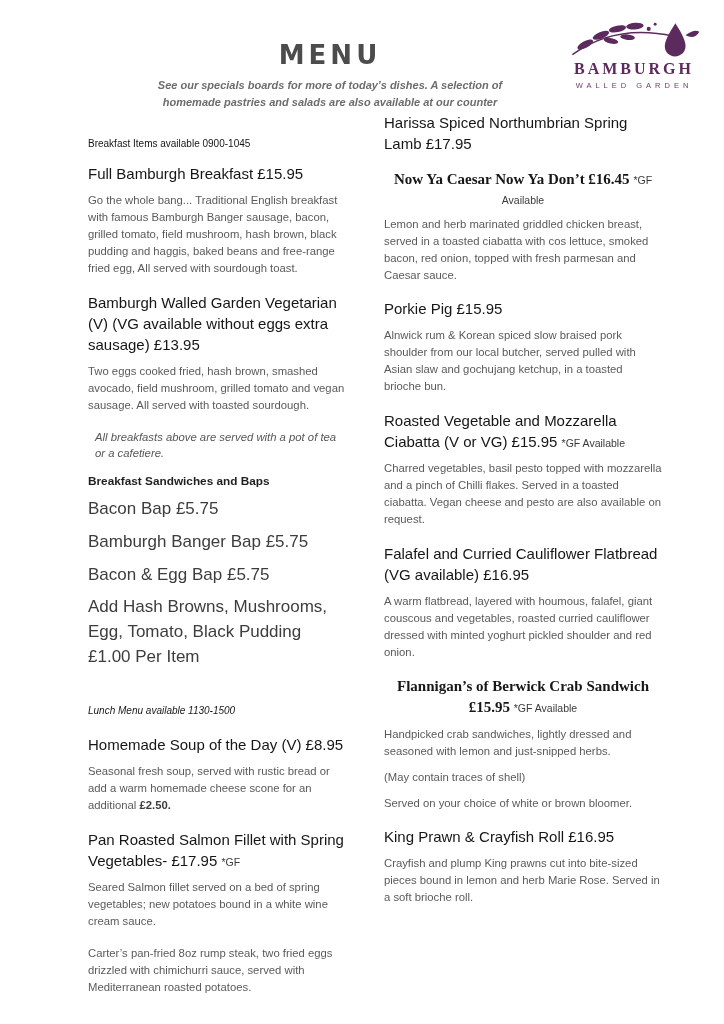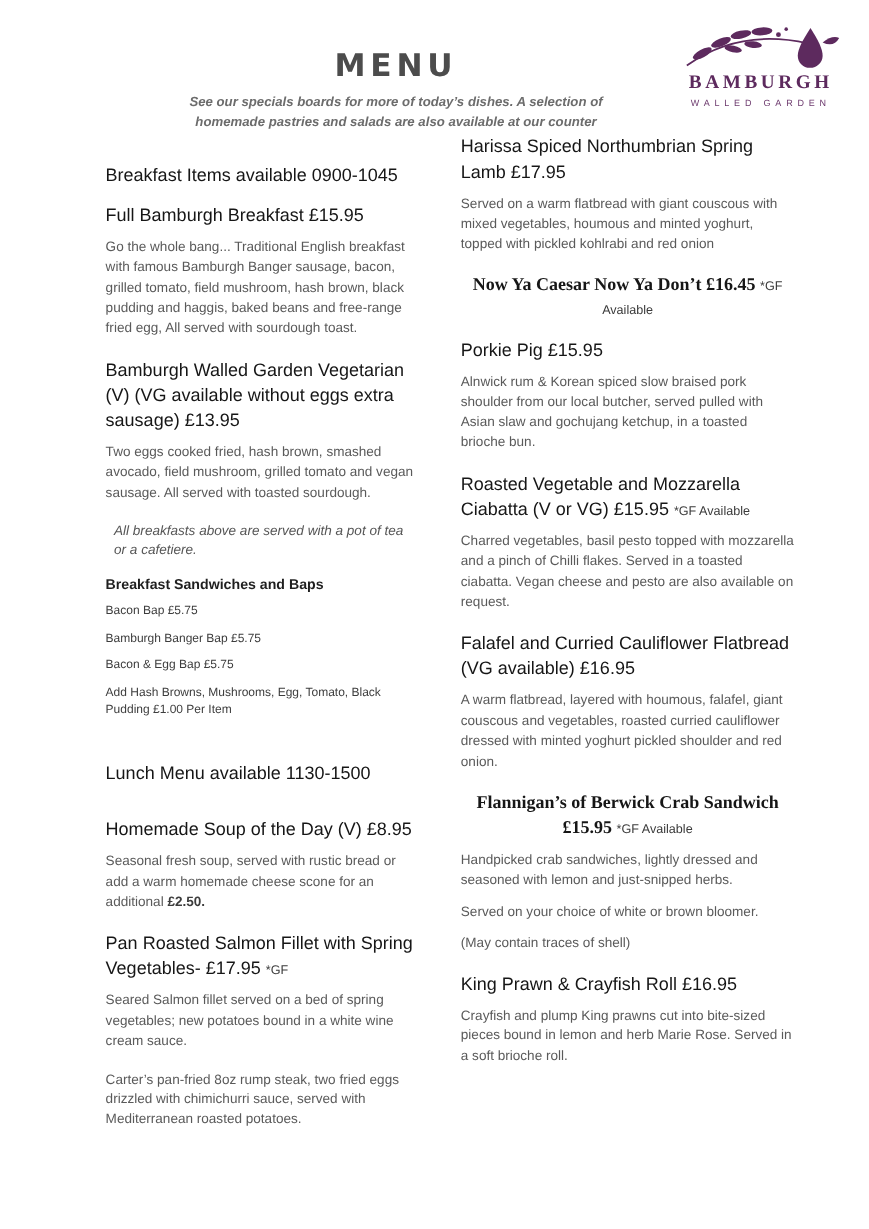--- a/index.html
+++ b/index.html
@@ -29,41 +29,41 @@
     font-size:16px; letter-spacing:3px; margin-top:-2px;
   }
   .logo-tagline { font-size:7.5px; letter-spacing:4px; margin-top:3px; color:#6d3a6e; }
 
   
   .columns { display:flex; padding:0 62px 0 88px; gap:38px; margin-top:6px; }
   .col-left  { flex:none; width:258px; padding-top:26px; }
   .col-right { flex:1; }
 
   .section-heading {
-    font-size:15px; font-weight:400; color:#161616;
+    font-size:10px; font-weight:400; color:#161616;
     white-space:nowrap; margin-bottom:14px;
   }
   .item { margin-bottom:15px; }
   .item-title { font-size:15px; font-weight:400; color:#161616; line-height:1.4; }
   .item-title.serif { font-family:"Liberation Serif", serif; font-weight:bold;text-align:center; }
   .nowrap { white-space:nowrap; }
   .gf { font-size:10.5px; color:#3a3a3a; font-family:"Liberation Sans", sans-serif; font-weight:normal; }
   .gf-block { display:block; margin-top:3px; }
   .price-line { display:block; }
   .desc { margin-top:8px; font-size:11.3px; color:#5a5a5a; line-height:1.5; }
   .desc + .desc { margin-top:9px; }
   .desc-bold { color:#3c3c3c; font-weight:bold; }
 
   .note {
     font-size:11.3px; font-style:italic; color:#565656;
     padding-left:7px; line-height:1.5; margin:4px 0 12px;
   }
   .baps-heading { font-size:11.8px; font-weight:bold; color:#1f1f1f; margin-bottom:9px; }
-  .bap-line { font-size:10px; color:#3d3d3d; line-height:1.45; margin-bottom:8px; }
-  .lunch-heading { margin-top:36px; margin-bottom:28px; }
+  .bap-line { font-size:17px; color:#3d3d3d; line-height:1.45; margin-bottom:8px; }
+  .lunch-heading { margin-top:36px; margin-bottom:18px;font-style:italic; }
   .soup-item { margin-top:12px; }
 </style>
 </head>
 <body>
 
 <div class="page">
 
   <header class="header">
     <div class="header-center">
       <h1 class="menu-title">MENU</h1>
@@ -132,47 +132,47 @@
       <div class="item">
         <p class="desc">Carter’s pan-fried 8oz rump steak, two fried eggs drizzled with chimichurri sauce, served with Mediterranean roasted potatoes.</p>
       </div>
 
     </div>
 
     <div class="col-right">
 
       <div class="item">
         <h3 class="item-title">Harissa Spiced Northumbrian Spring Lamb £17.95</h3>
-        <p class="desc">Served on a warm flatbread with giant couscous with mixed vegetables, houmous and minted yoghurt, topped with pickled kohlrabi and red onion</p>
       </div>
 
       <div class="item">
         <h3 class="item-title serif"><span class="nowrap">Now Ya Caesar Now Ya Don’t £16.45 </span><span class="gf">*GF</span><span class="gf gf-block">Available</span></h3>
+        <p class="desc">Lemon and herb marinated griddled chicken breast, served in a toasted ciabatta with cos lettuce, smoked bacon, red onion, topped with fresh parmesan and Caesar sauce.</p>
       </div>
 
       <div class="item">
         <h3 class="item-title">Porkie Pig £15.95</h3>
         <p class="desc">Alnwick rum &amp; Korean spiced slow braised pork shoulder from our local butcher, served pulled with Asian slaw and gochujang ketchup, in a toasted brioche bun.</p>
       </div>
 
       <div class="item">
         <h3 class="item-title"><span>Roasted Vegetable and Mozzarella Ciabatta (V or VG) £15.95 </span><span class="gf">*GF Available</span></h3>
         <p class="desc">Charred vegetables, basil pesto topped with mozzarella and a pinch of Chilli flakes. Served in a toasted ciabatta. Vegan cheese and pesto are also available on request.</p>
       </div>
 
       <div class="item">
         <h3 class="item-title">Falafel and Curried Cauliflower Flatbread (VG available) £16.95</h3>
         <p class="desc">A warm flatbread, layered with houmous, falafel, giant couscous and vegetables, roasted curried cauliflower dressed with minted yoghurt pickled shoulder and red onion.</p>
       </div>
 
       <div class="item">
         <h3 class="item-title serif"><span>Flannigan’s of Berwick Crab Sandwich</span><span class="price-line"><span>£15.95 </span><span class="gf">*GF Available</span></span></h3>
         <p class="desc">Handpicked crab sandwiches, lightly dressed and seasoned with lemon and just-snipped herbs.</p>
+        <p class="desc">(May contain traces of shell)</p>
         <p class="desc">Served on your choice of white or brown bloomer.</p>
-        <p class="desc">(May contain traces of shell)</p>
       </div>
 
       <div class="item">
         <h3 class="item-title">King Prawn &amp; Crayfish Roll £16.95</h3>
         <p class="desc">Crayfish and plump King prawns cut into bite-sized pieces bound in lemon and herb Marie Rose. Served in a soft brioche roll.</p>
       </div>
 
     </div>
   </div>
 </div>

